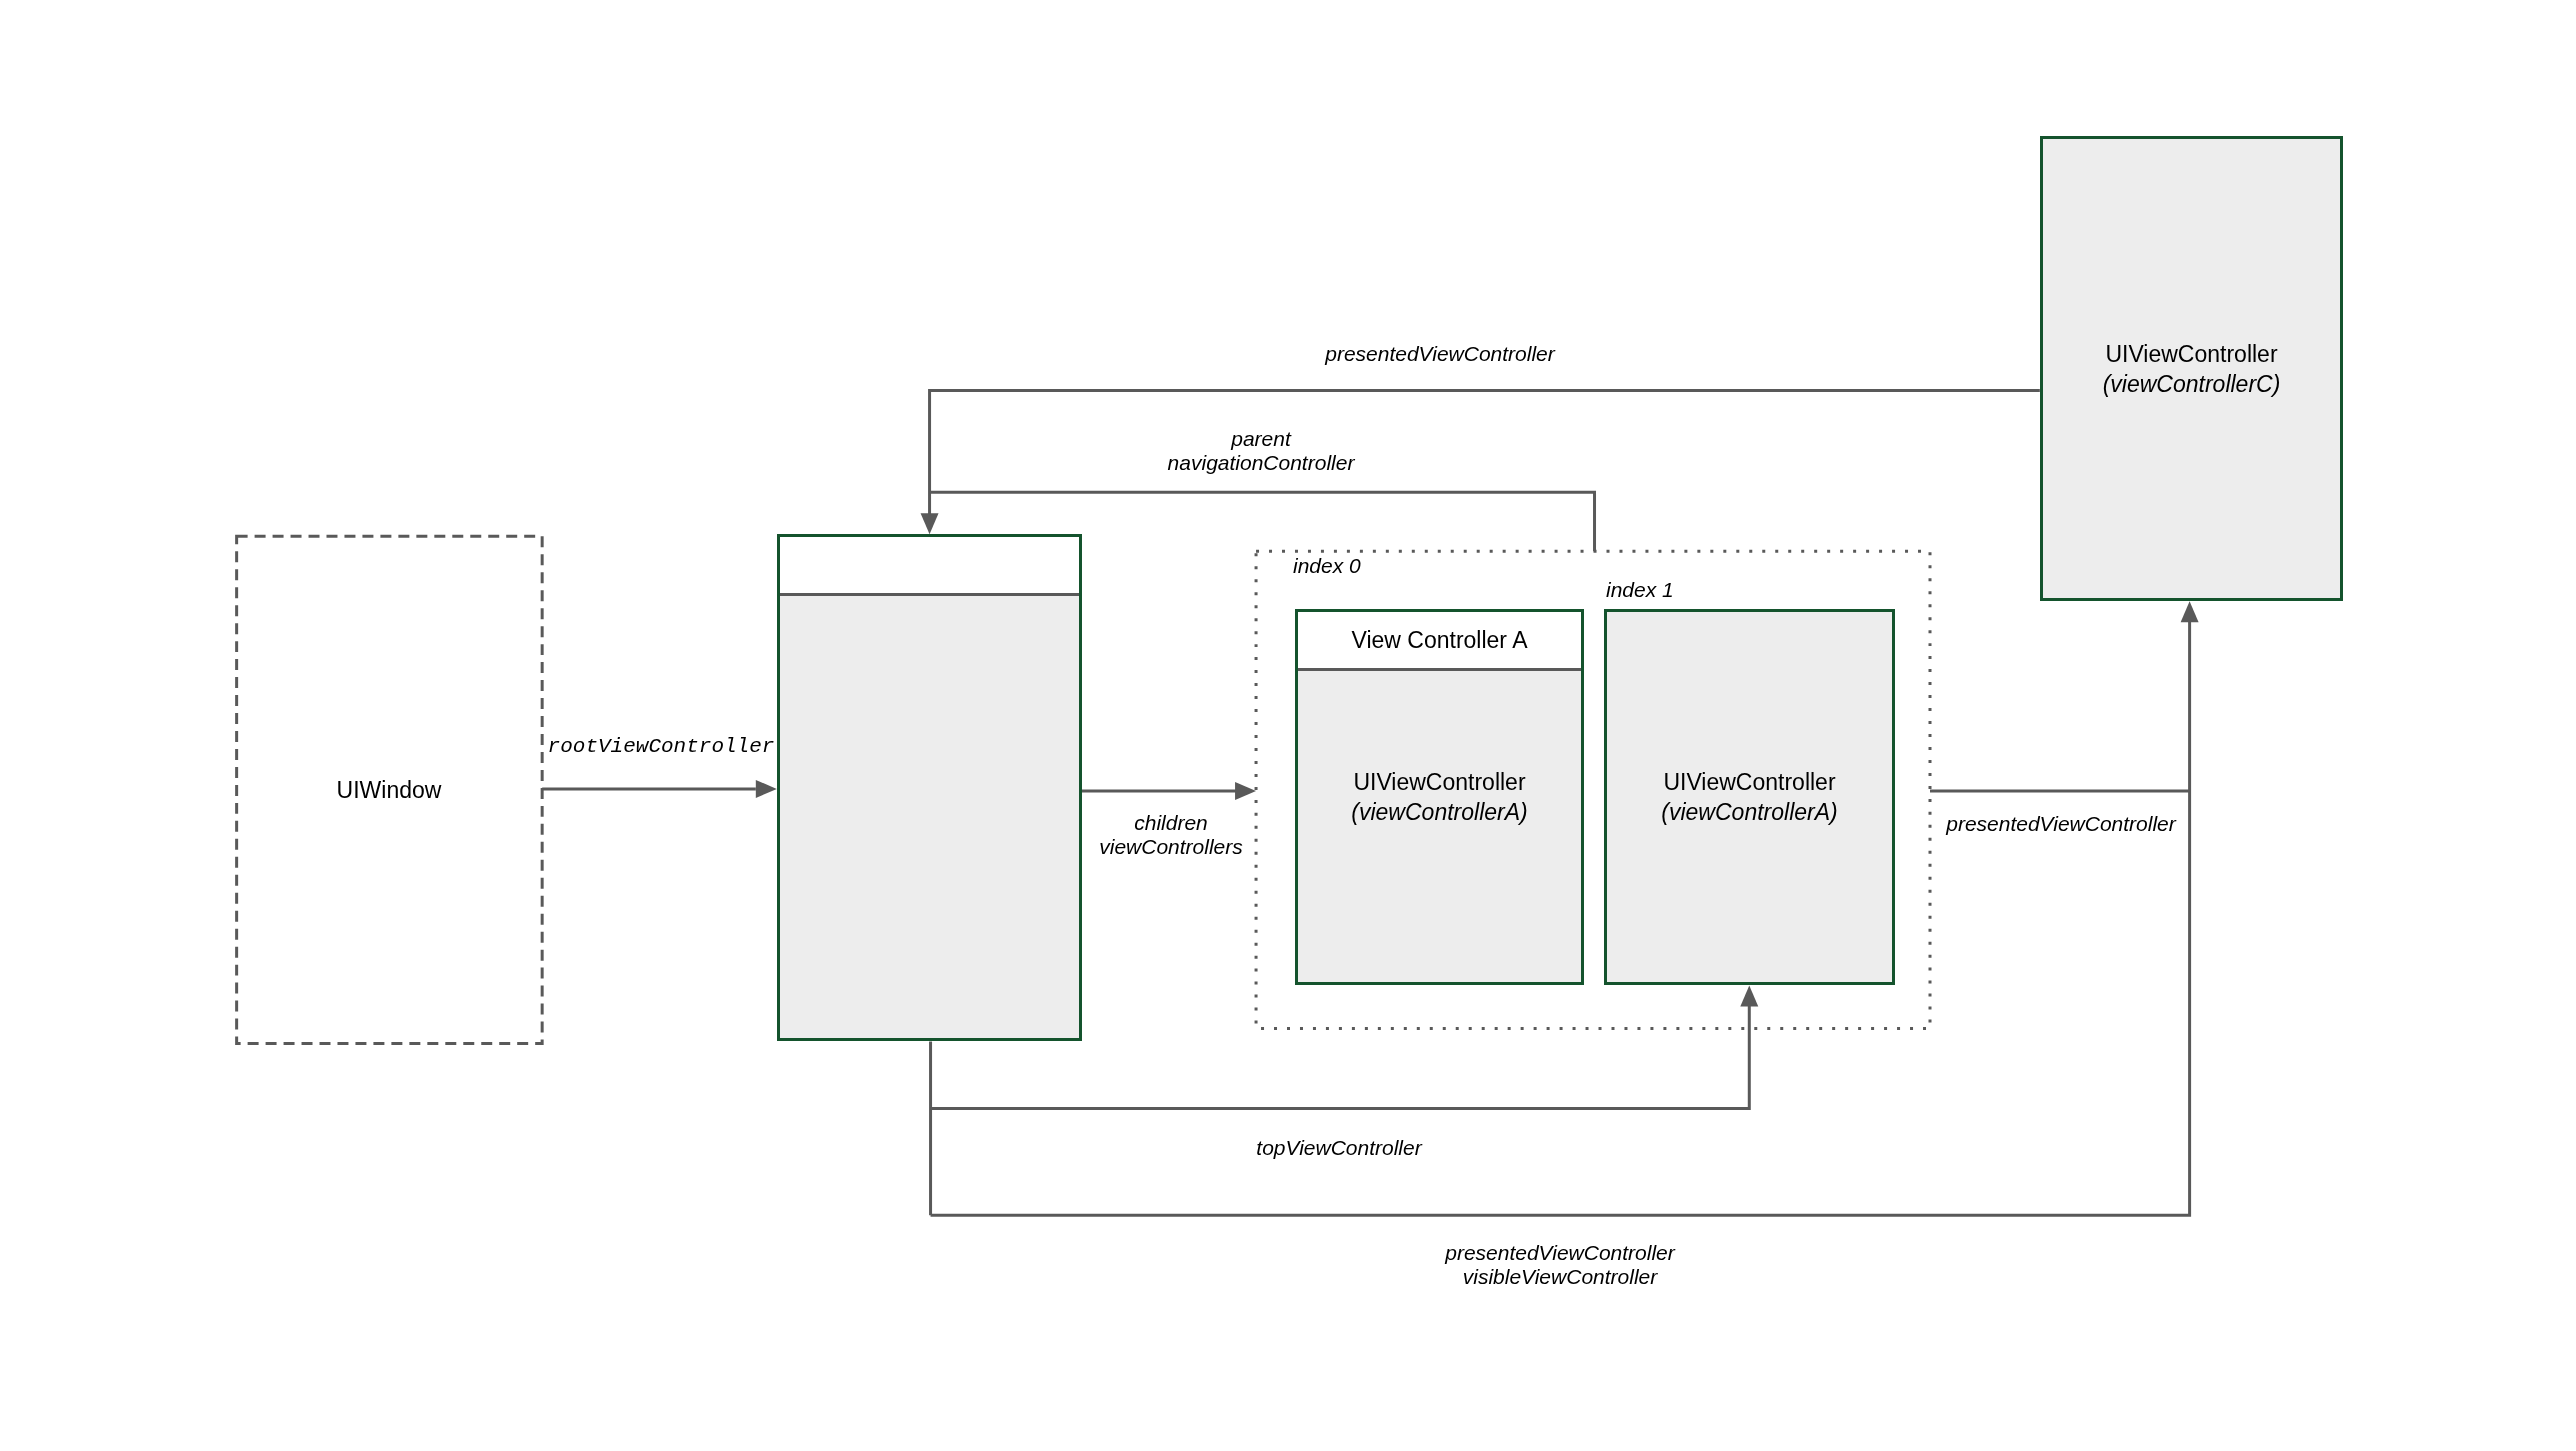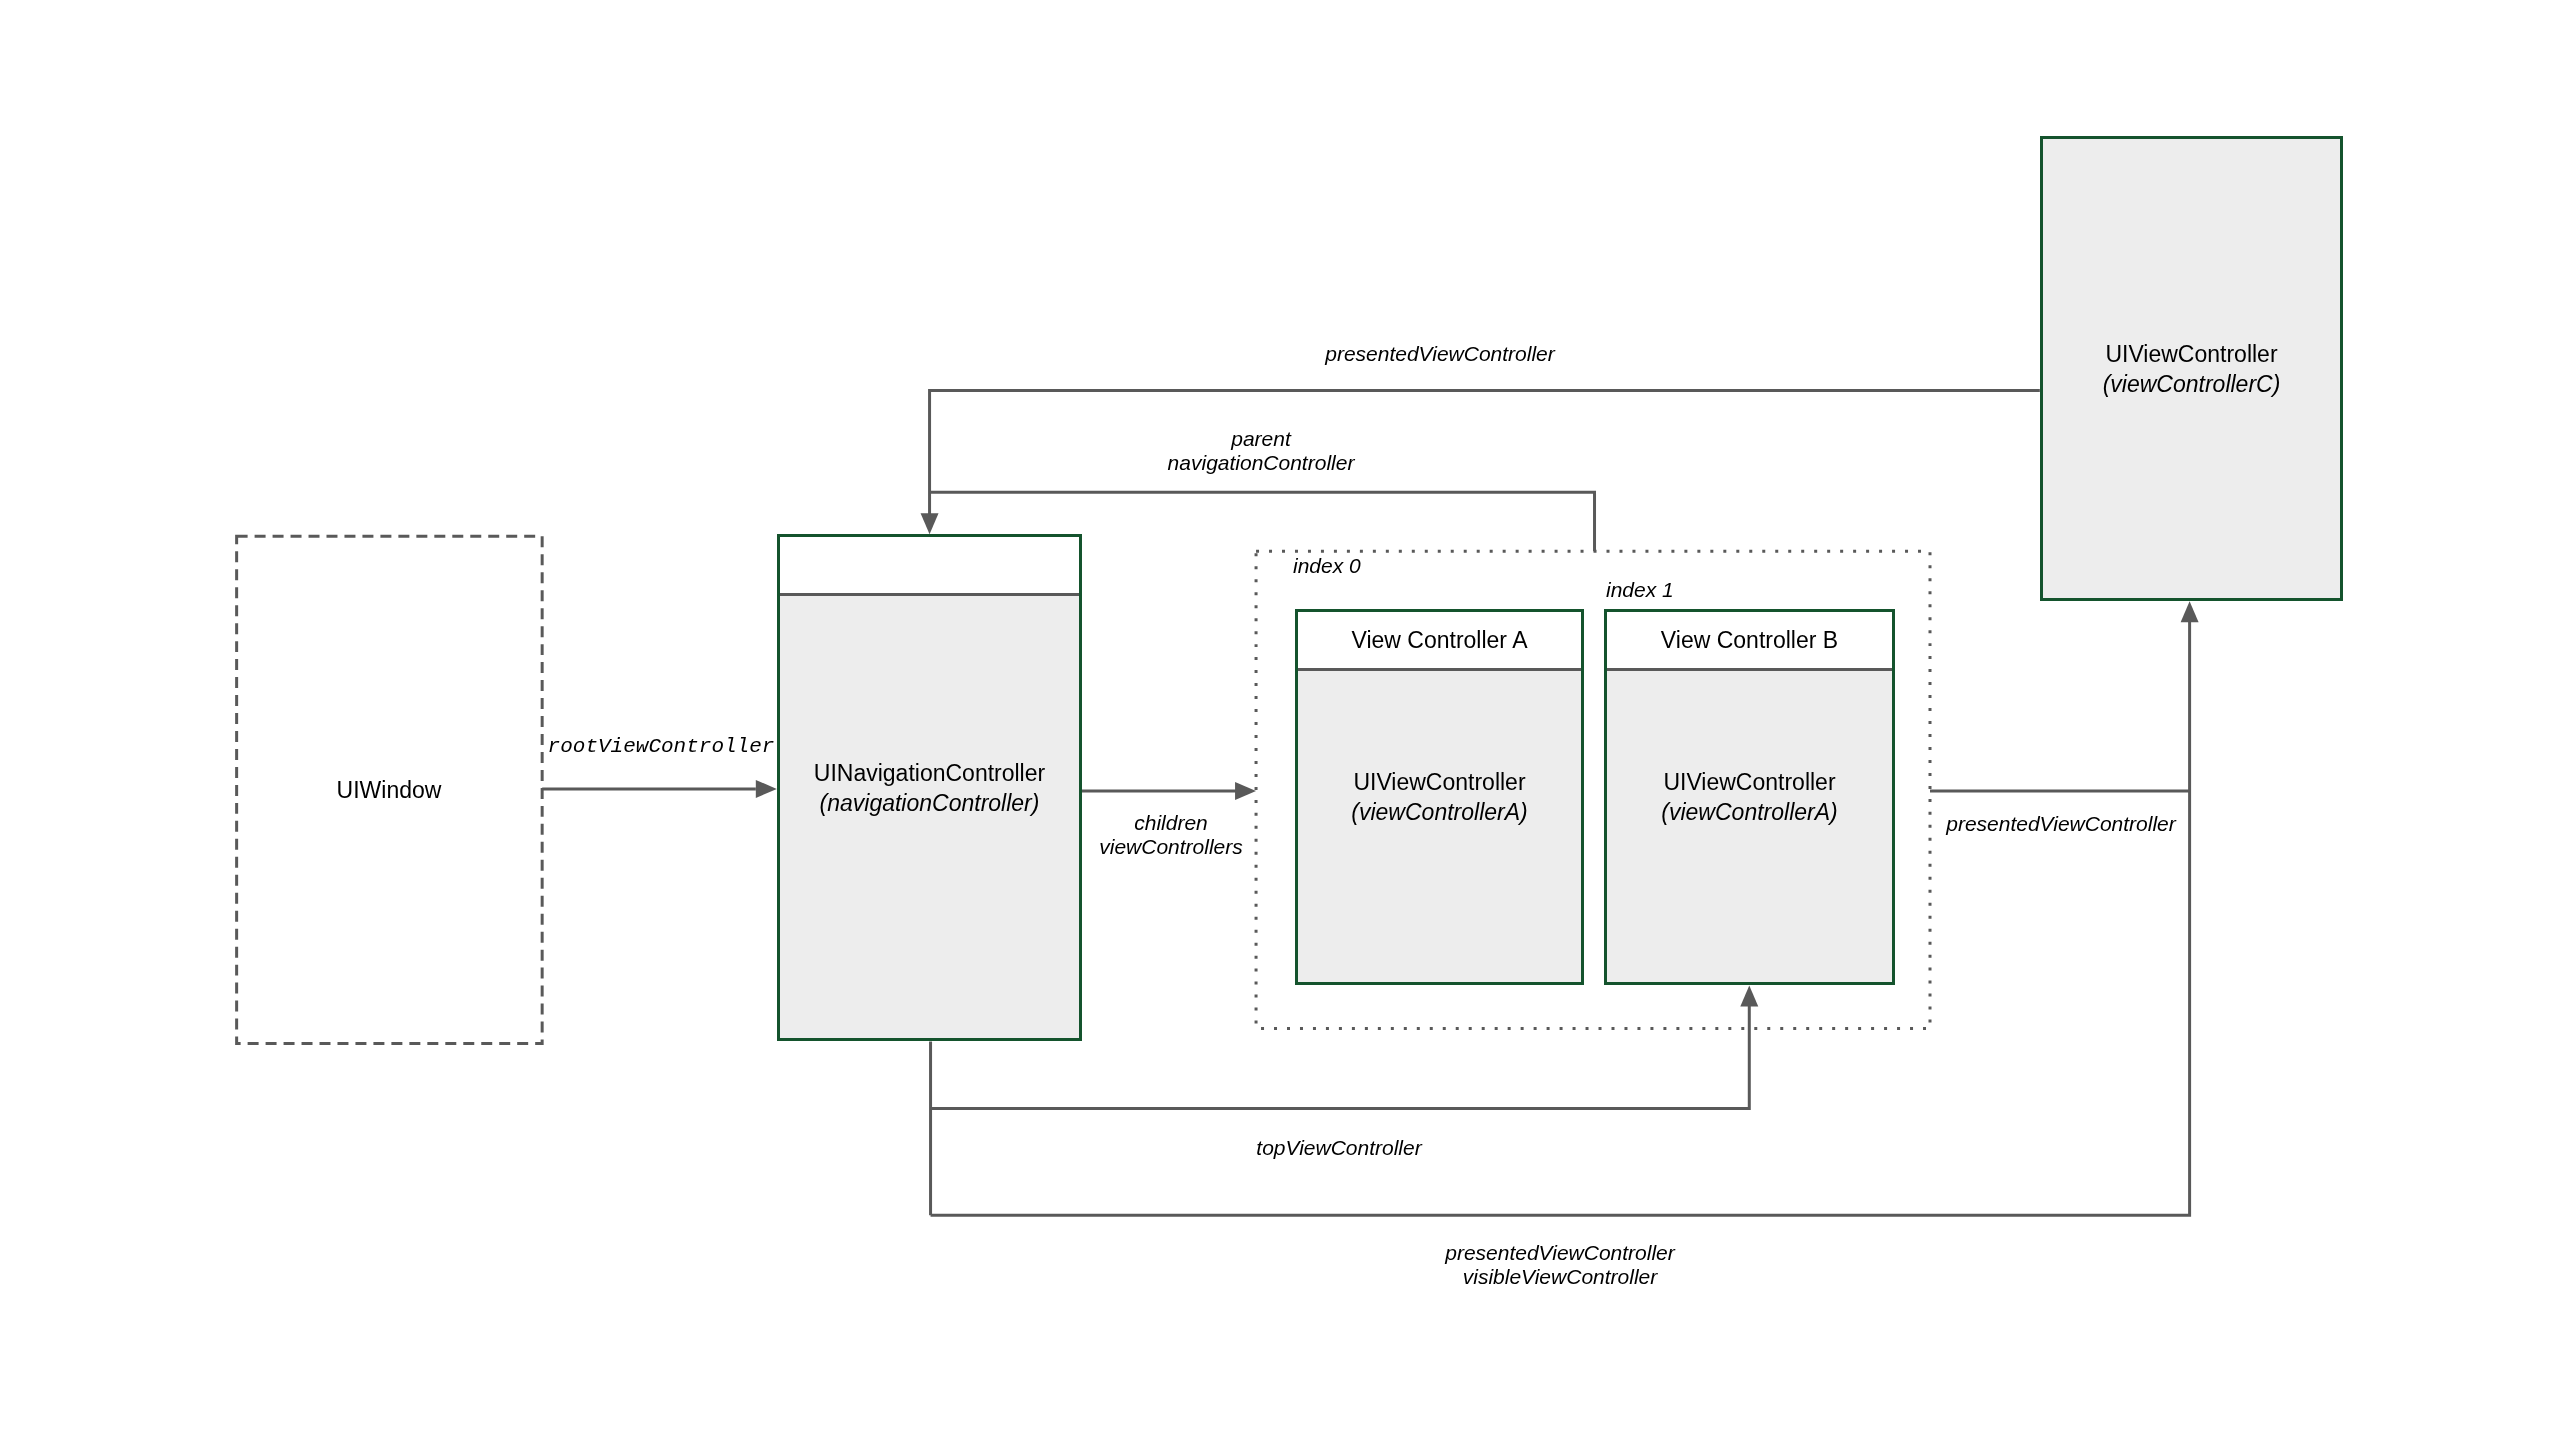--- a/index.html
+++ b/index.html
@@ -88,36 +88,31 @@
     <g>
       <path d="M 932 1217 H 2193 V 620"></path>
       <polygon points="2193,602 2184,623 2202,623"></polygon>
     </g>
   </svg>
 
   <div class="lbl plain window-label">UIWindow</div>
 
   <div class="node nav-node">
     <div class="bar"></div>
-    <div class="node-text">
-      <div>UINavigationController</div>
-      <div class="inst">(navigationController)</div>
-    </div>
   </div>
 
   <div class="node vca-node">
     <div class="bar">View Controller A</div>
     <div class="node-text">
       <div>UIViewController</div>
       <div class="inst">(viewControllerA)</div>
     </div>
   </div>
 
   <div class="node vcb-node">
-    <div class="bar">View Controller B</div>
     <div class="node-text">
       <div>UIViewController</div>
       <div class="inst">(viewControllerA)</div>
     </div>
   </div>
 
   <div class="node vcc-node">
     <div class="node-text">
       <div>UIViewController</div>
       <div class="inst">(viewControllerC)</div>

